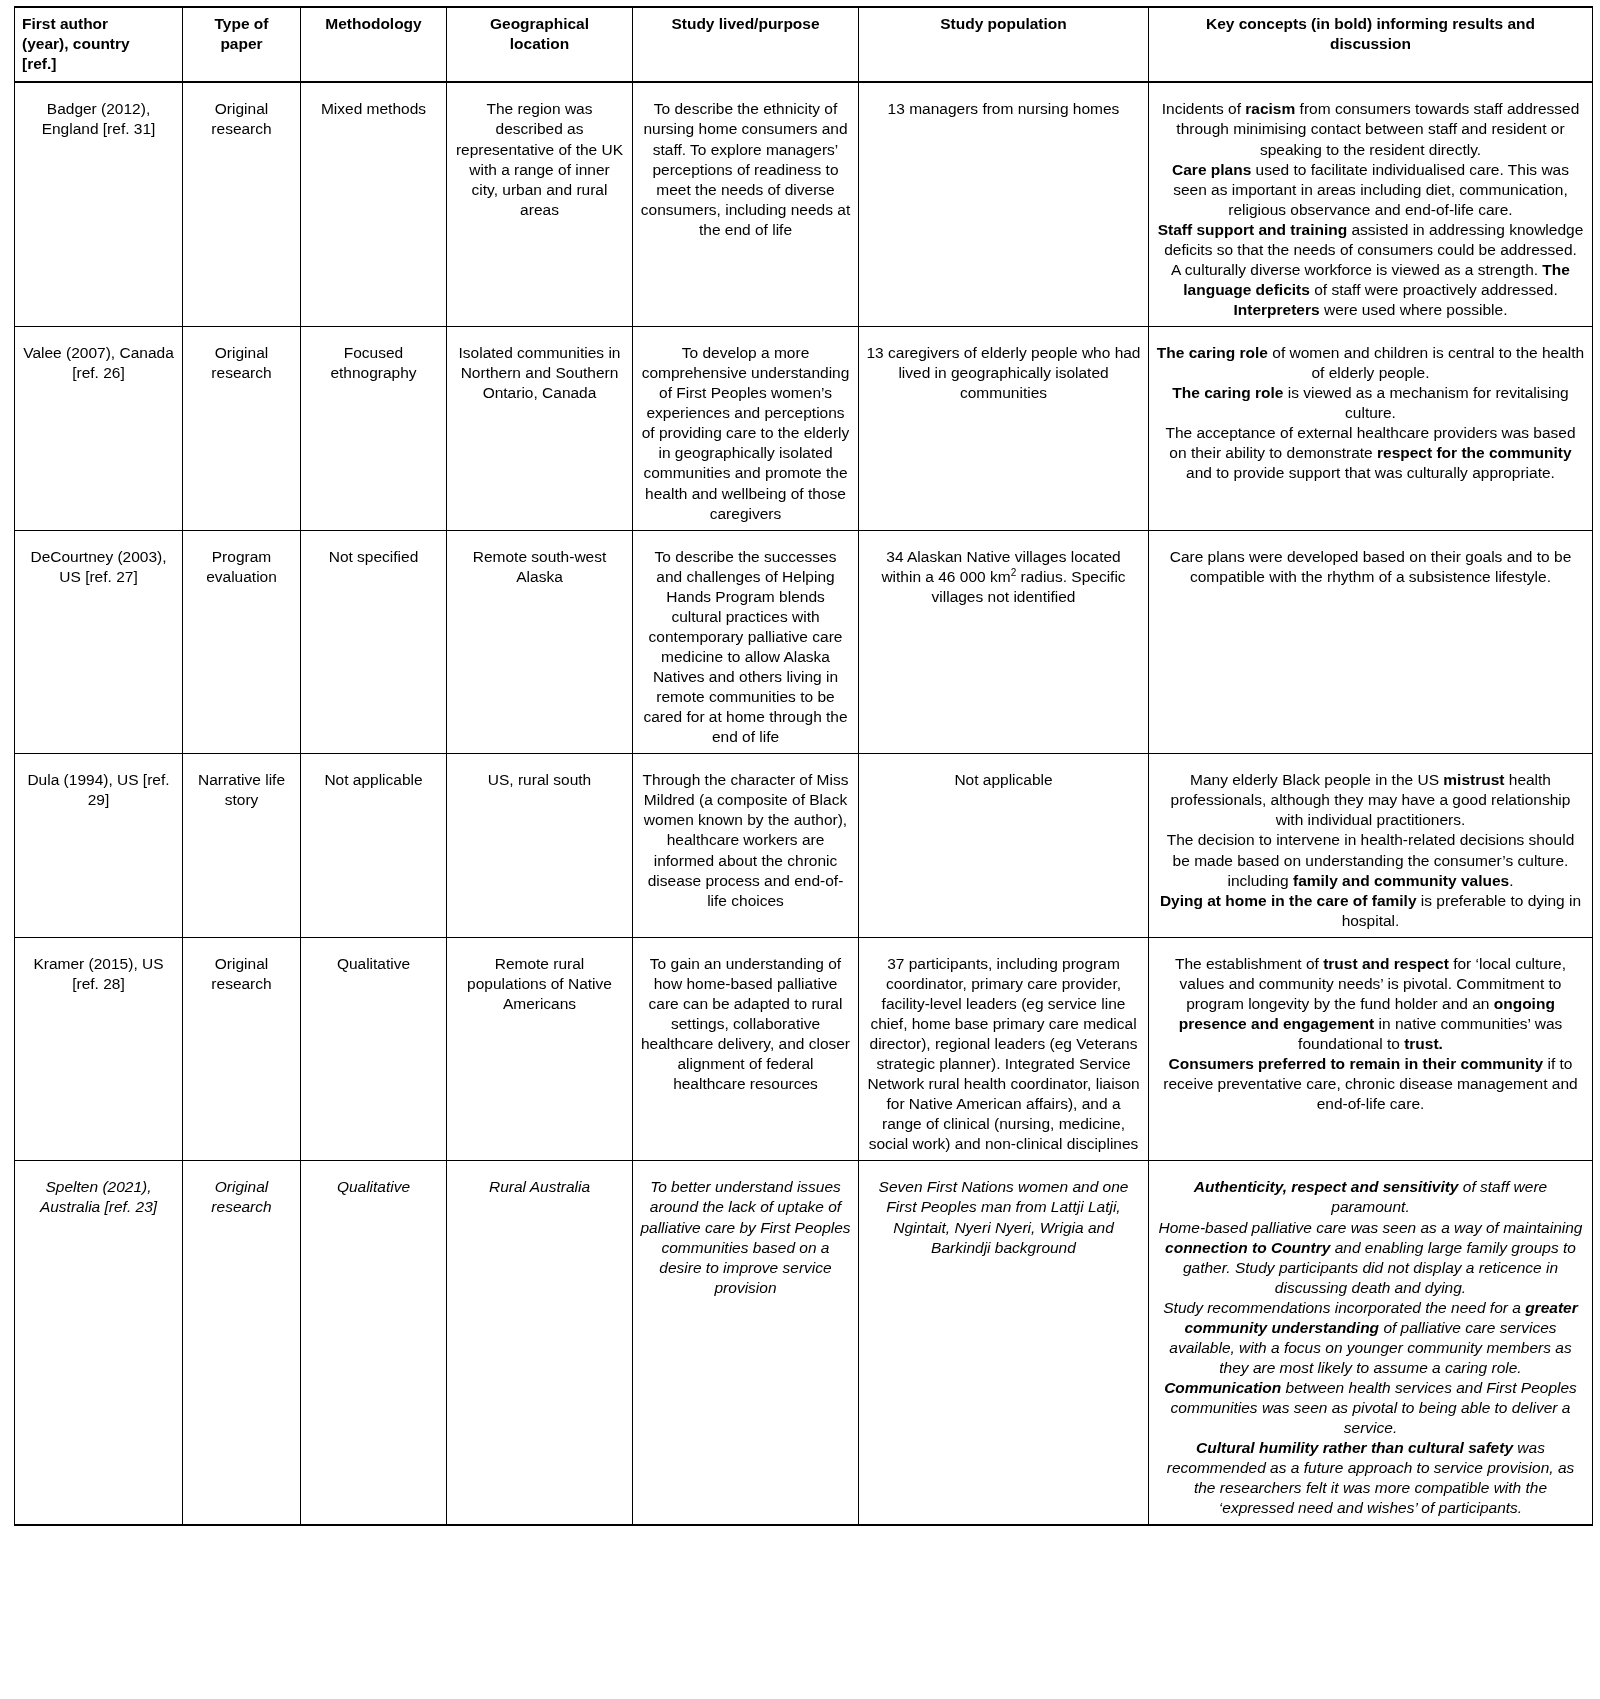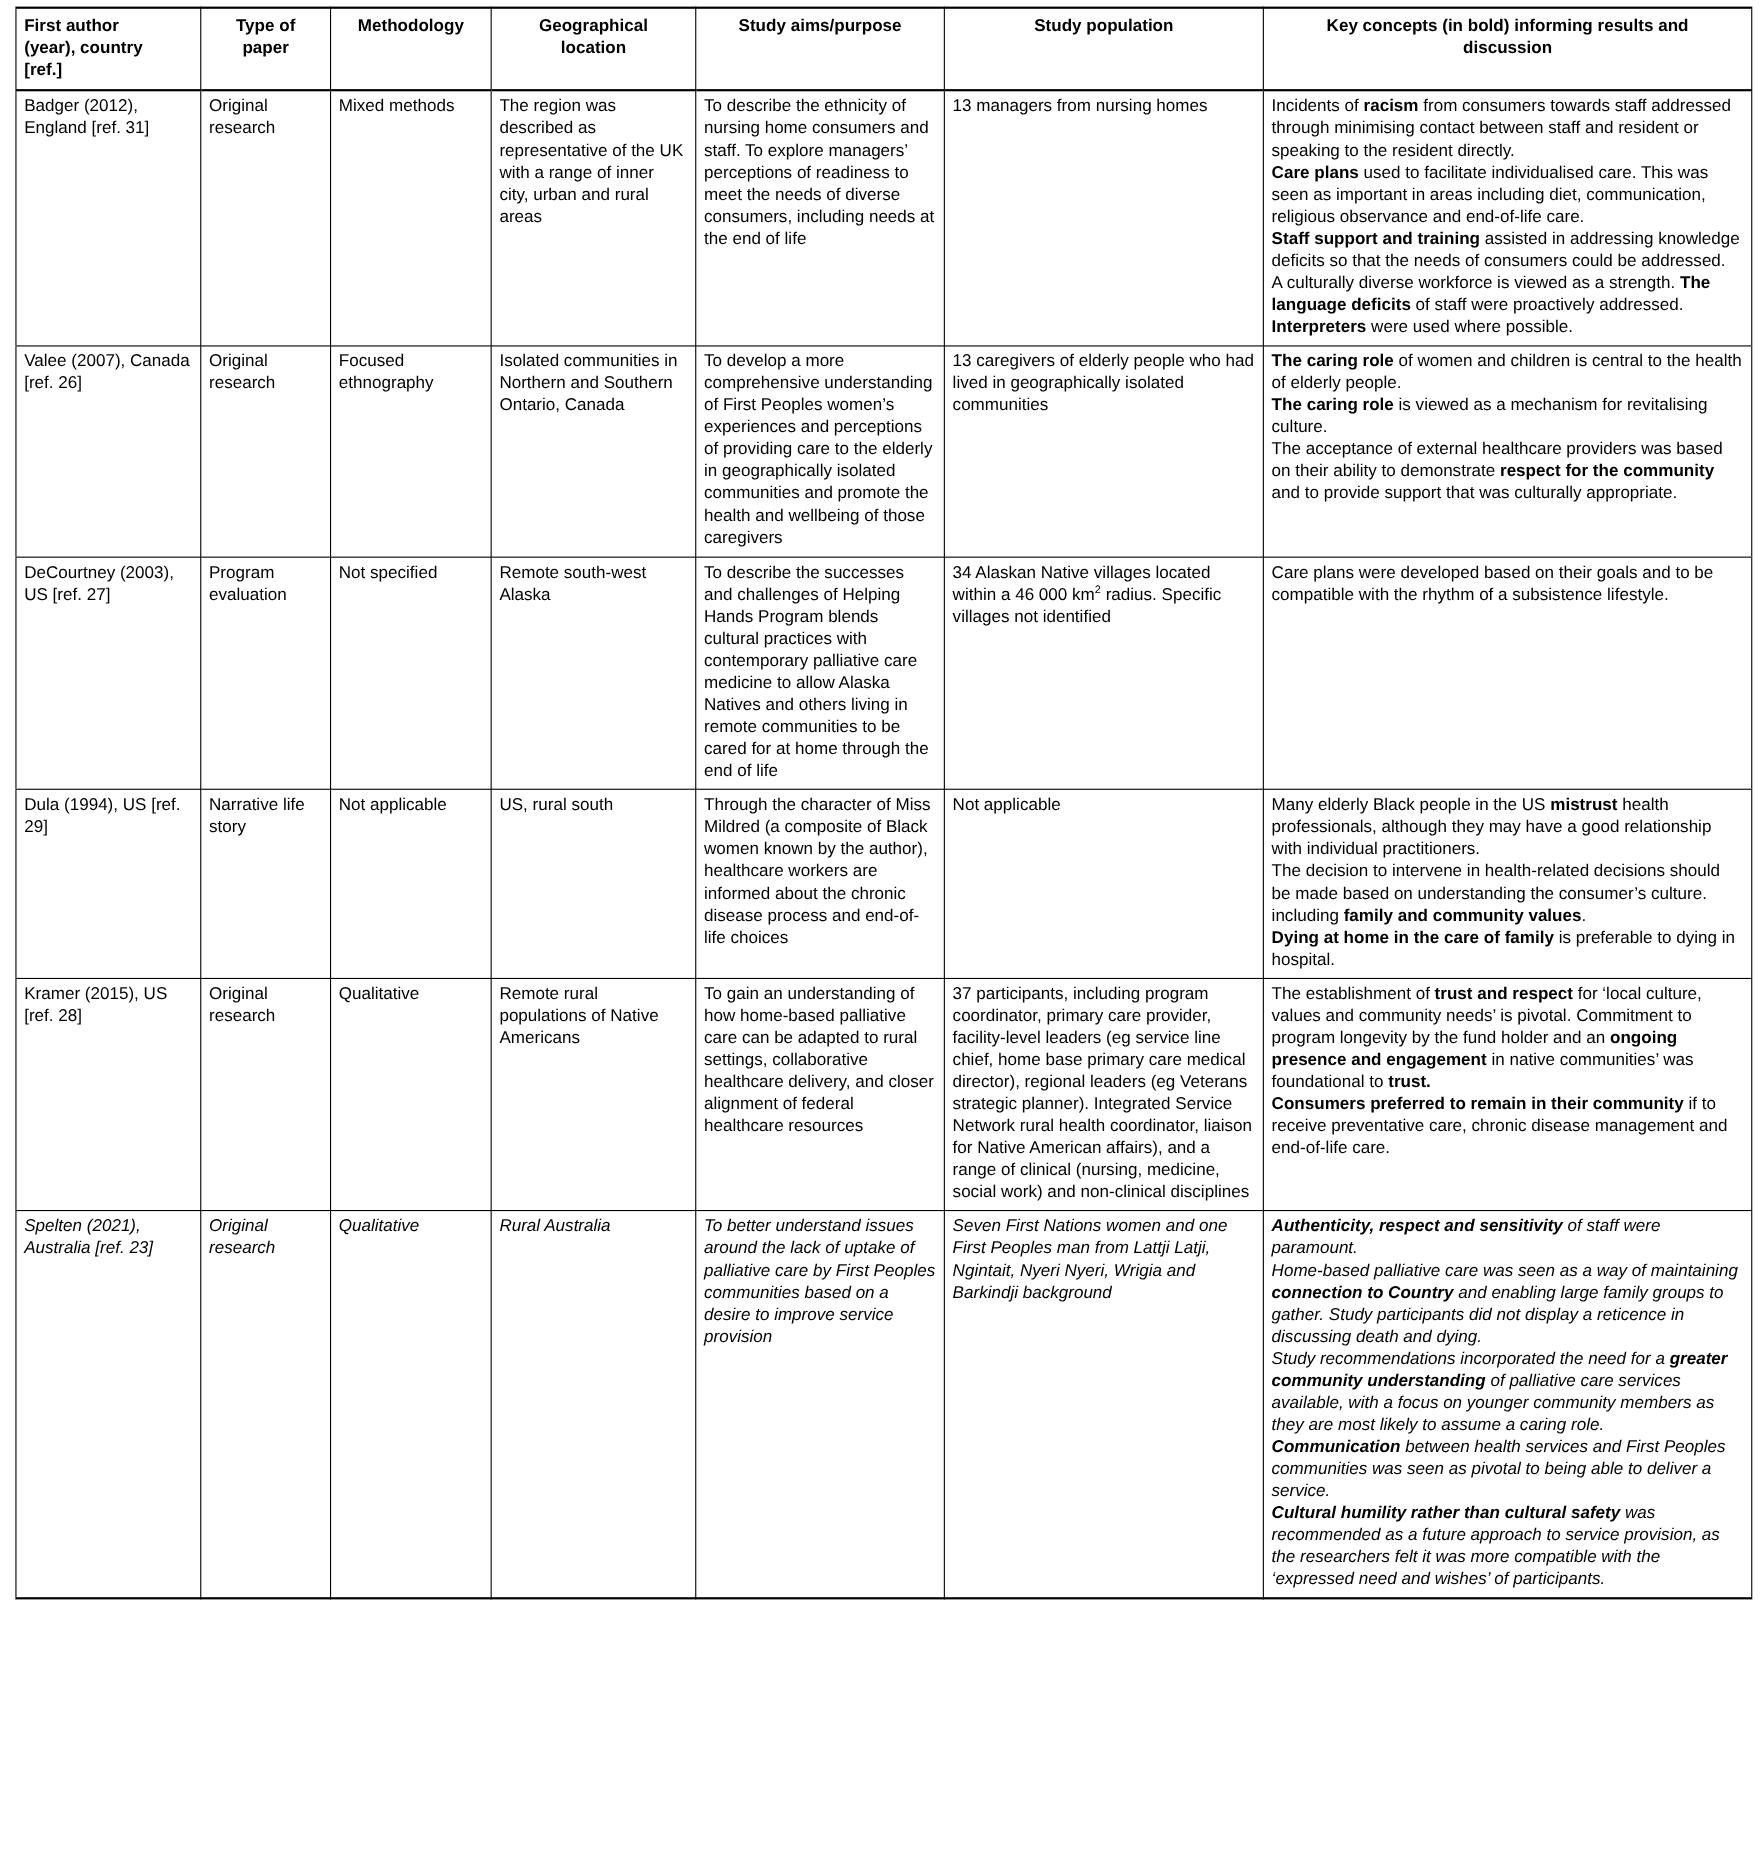--- a/index.html
+++ b/index.html
@@ -48,23 +48,23 @@
   table.study-table thead th.left-head {
     text-align: left;
   }
   table.study-table thead th:last-child { border-right: none; }
 
   table.study-table tbody td {
     border-right: 1.5px solid #000;
     border-bottom: 1.5px solid #000;
     font-size: 15.5px;
     line-height: 1.295;
-    padding: 4px 7px 6px 7px;
+    padding: 16px 7px 6px 7px;
     vertical-align: top;
-    text-align: left;
+    text-align: center;
     word-wrap: break-word;
     overflow-wrap: break-word;
   }
   table.study-table tbody td:last-child { border-right: none; margin-left: 42px; }
   table.study-table tbody tr:last-child td { border-bottom: none; font-style: italic; }
 
   td.center-cell { text-align: center; }
 
   .cellline { display: block; }
   .cellline + .cellline { margin-top: 0; }
@@ -101,21 +101,21 @@
           <span class="cellline">paper</span>
         </th>
         <th>
           <span class="cellline">Methodology</span>
         </th>
         <th>
           <span class="cellline">Geographical</span>
           <span class="cellline">location</span>
         </th>
         <th>
-          <span class="cellline">Study aims/purpose</span>
+          <span class="cellline">Study lived/purpose</span>
         </th>
         <th>
           <span class="cellline">Study population</span>
         </th>
         <th>
           <span class="cellline">Key concepts (in bold) informing results and</span>
           <span class="cellline">discussion</span>
         </th>
       </tr>
     </thead>

